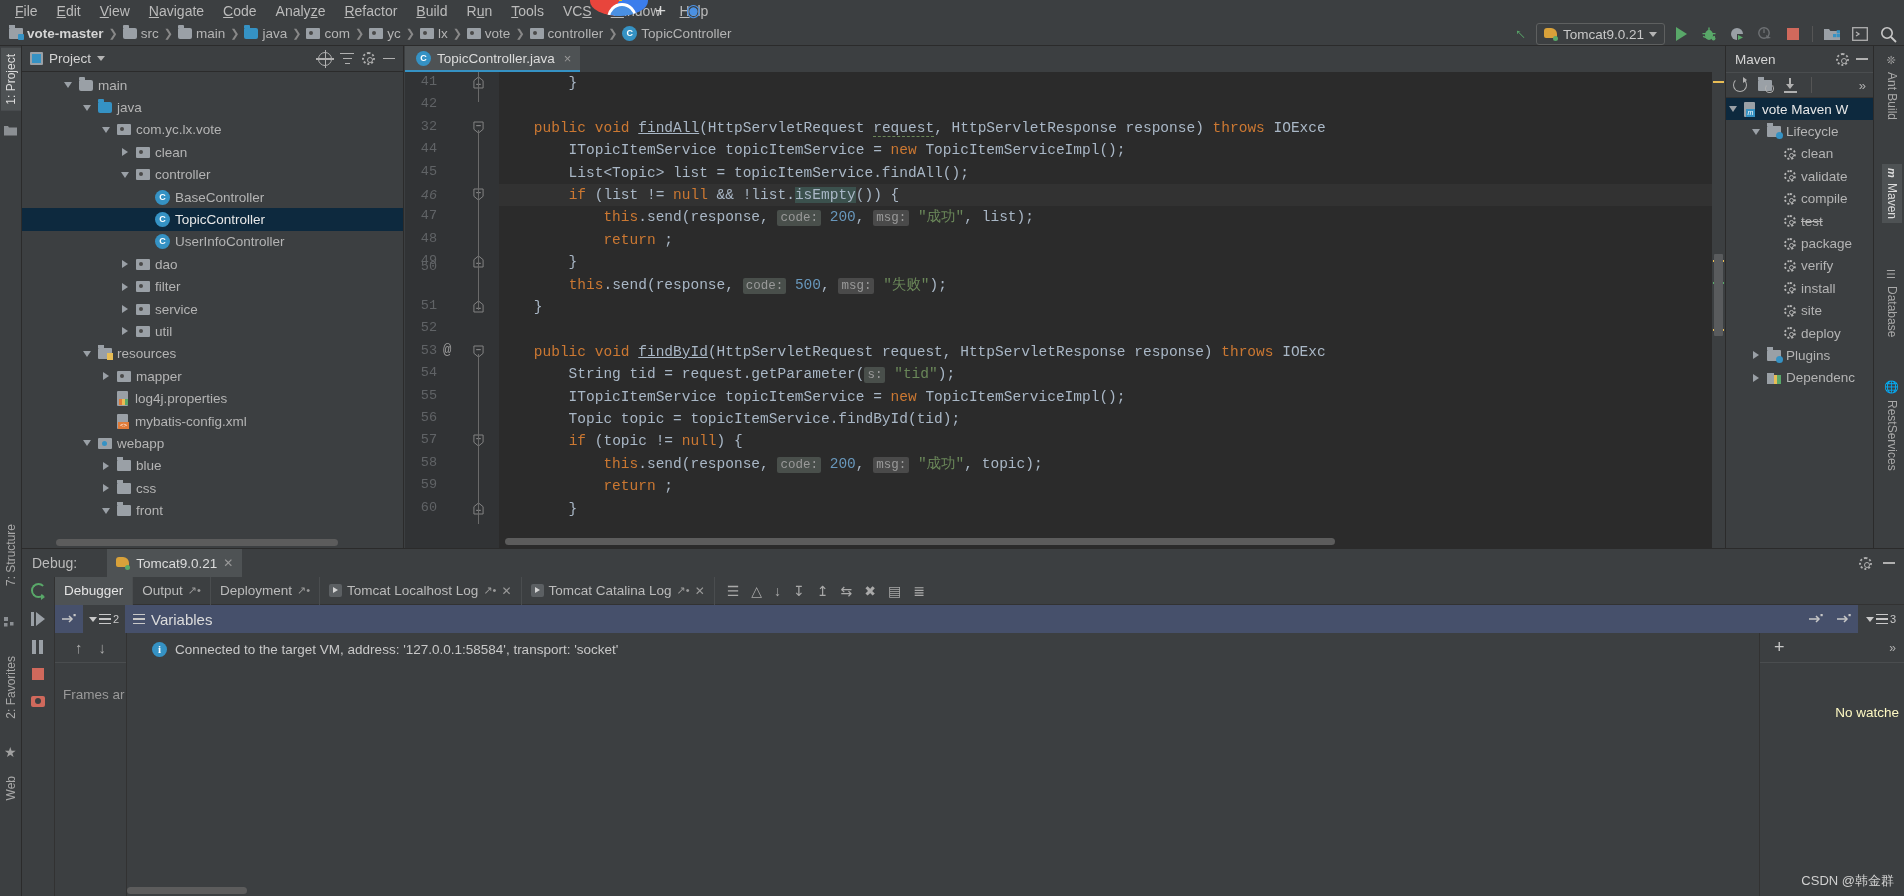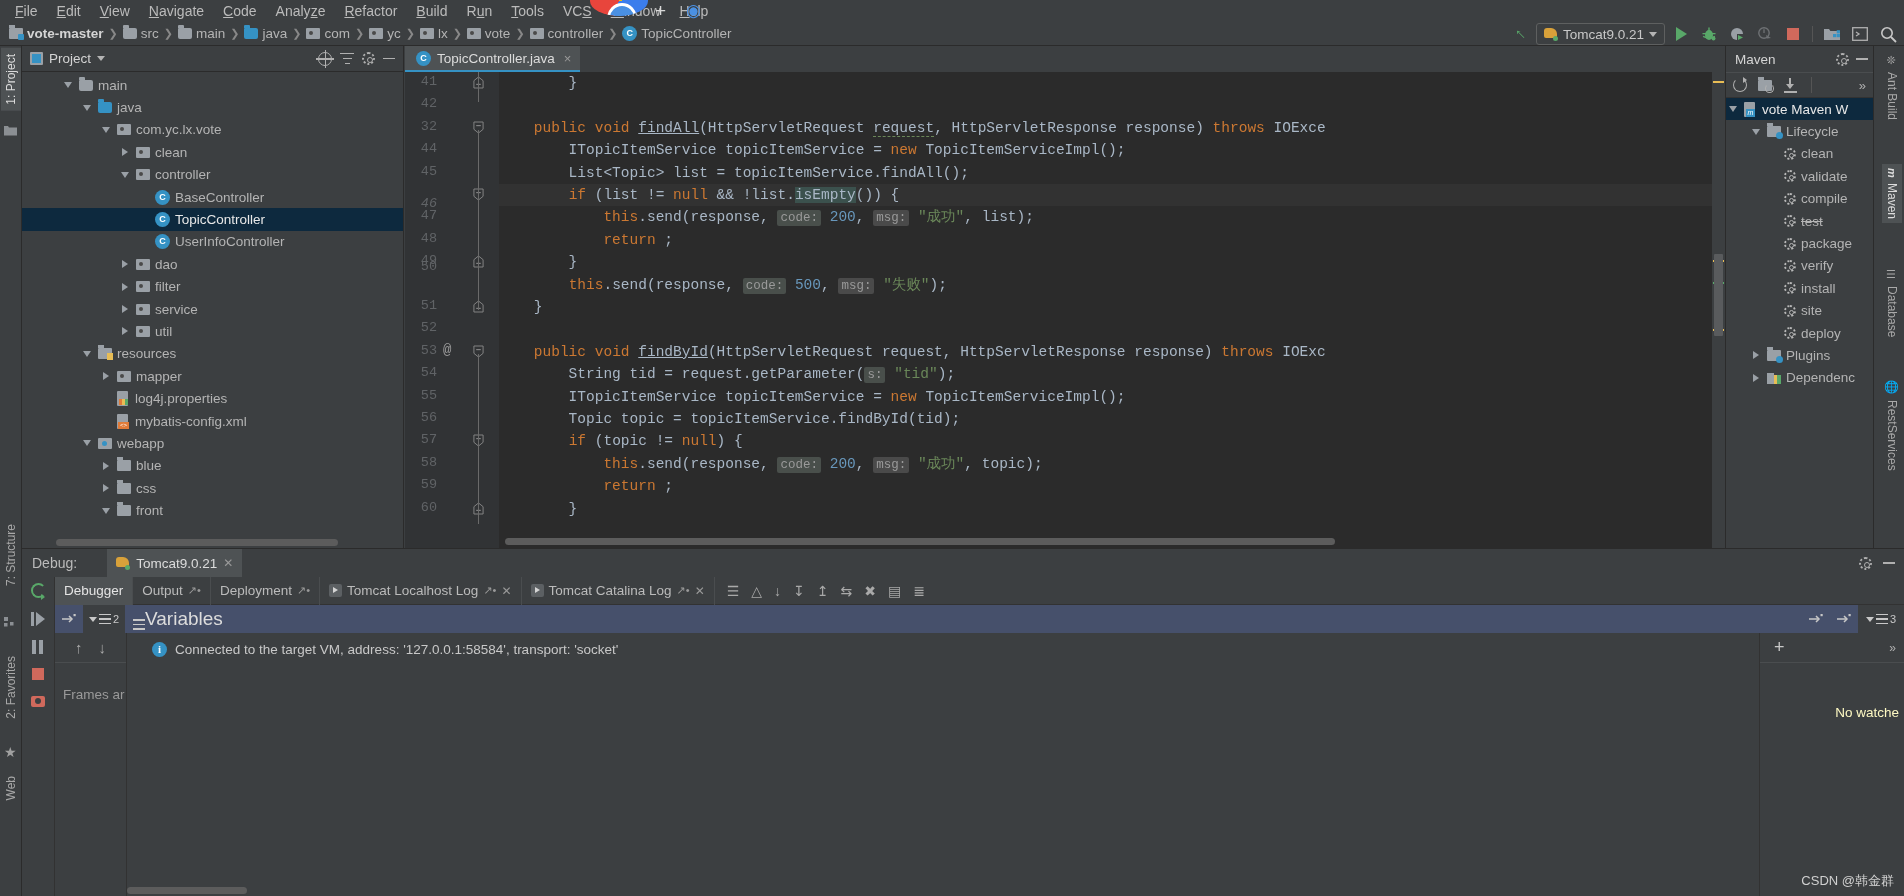--- a/index.html
+++ b/index.html
@@ -296,21 +296,21 @@
   .play-sq:after{content:"";position:absolute;left:4px;top:3px;border-top:3.5px solid transparent;border-bottom:3.5px solid transparent;border-left:5px solid #d4d4d4;}
   .t2group { display:flex; align-items:center; gap:12px; padding-left:12px; }
 
   .varsrow {
     position:absolute; left:33px; right:0; top:56px; height:28px;
     background:#46506b; display:flex; align-items:center; gap:0;
   }
   .varsrow .vr-left { display:flex; align-items:center; gap:0; height:28px; }
   .vbtn { width:28px;height:28px;display:flex;align-items:center;justify-content:center; }
   .vbtn.act { background:#3c3f41; }
-  .vars-lbl { display:flex;align-items:flex-end;font-size:19px;color:#dcdcdc;padding-left:8px; }
+  .vars-lbl { display:flex;align-items:center;gap:6px;font-size:15px;color:#dcdcdc;padding-left:8px; }
   .ic-lines { width:12px;height:11px;position:relative; }
   .ic-lines span{position:absolute;left:0;width:12px;height:1.8px;background:#c8c8c8;}
   .vr-right { margin-left:auto; display:flex; align-items:center; height:28px; }
 
   .dbg-leftrail {
     position:absolute; left:0; top:28px; width:33px; bottom:0; background:#3c3f41;
     border-right:1px solid #323232; display:flex; flex-direction:column; align-items:center; padding-top:6px; gap:14px;
   }
   .ic-resume { width:14px;height:14px;position:relative; }
   .ic-resume:before{content:"";position:absolute;left:0;top:0;width:3px;height:14px;background:#9aa0a6;}
@@ -700,21 +700,21 @@
             <div class="gmark" style="top: 44.8px;">
               <svg class="fold-arrow" viewBox="0 0 12 14">
                 <path d="M1 1 h10 v8 l-5 4 -5 -4 z" fill="none" stroke="#8a8a8a" stroke-width="1"></path>
                 <path d="M3.5 5 h5" stroke="#9a9a9a" stroke-width="1"></path>
               </svg>
             </div>
             <div class="lnum" style="top: 69.2px;">44</div>
             <div class="gmark" style="top: 67.2px;"></div>
             <div class="lnum" style="top: 91.6px;">45</div>
             <div class="gmark" style="top: 89.6px;"></div>
-            <div class="lnum" style="top: 124px; font-style: italic;">46</div>
+            <div class="lnum" style="top: 116px; font-style: italic;">46</div>
             <div class="gmark" style="top: 112px;">
               <svg class="fold-arrow" viewBox="0 0 12 14">
                 <path d="M1 1 h10 v8 l-5 4 -5 -4 z" fill="none" stroke="#8a8a8a" stroke-width="1"></path>
                 <path d="M3.5 5 h5" stroke="#9a9a9a" stroke-width="1"></path>
               </svg>
             </div>
             <div class="lnum" style="top: 136.4px;">47</div>
             <div class="gmark" style="top: 134.4px;"></div>
             <div class="lnum" style="top: 158.8px;">48</div>
             <div class="gmark" style="top: 156.8px;"></div>

